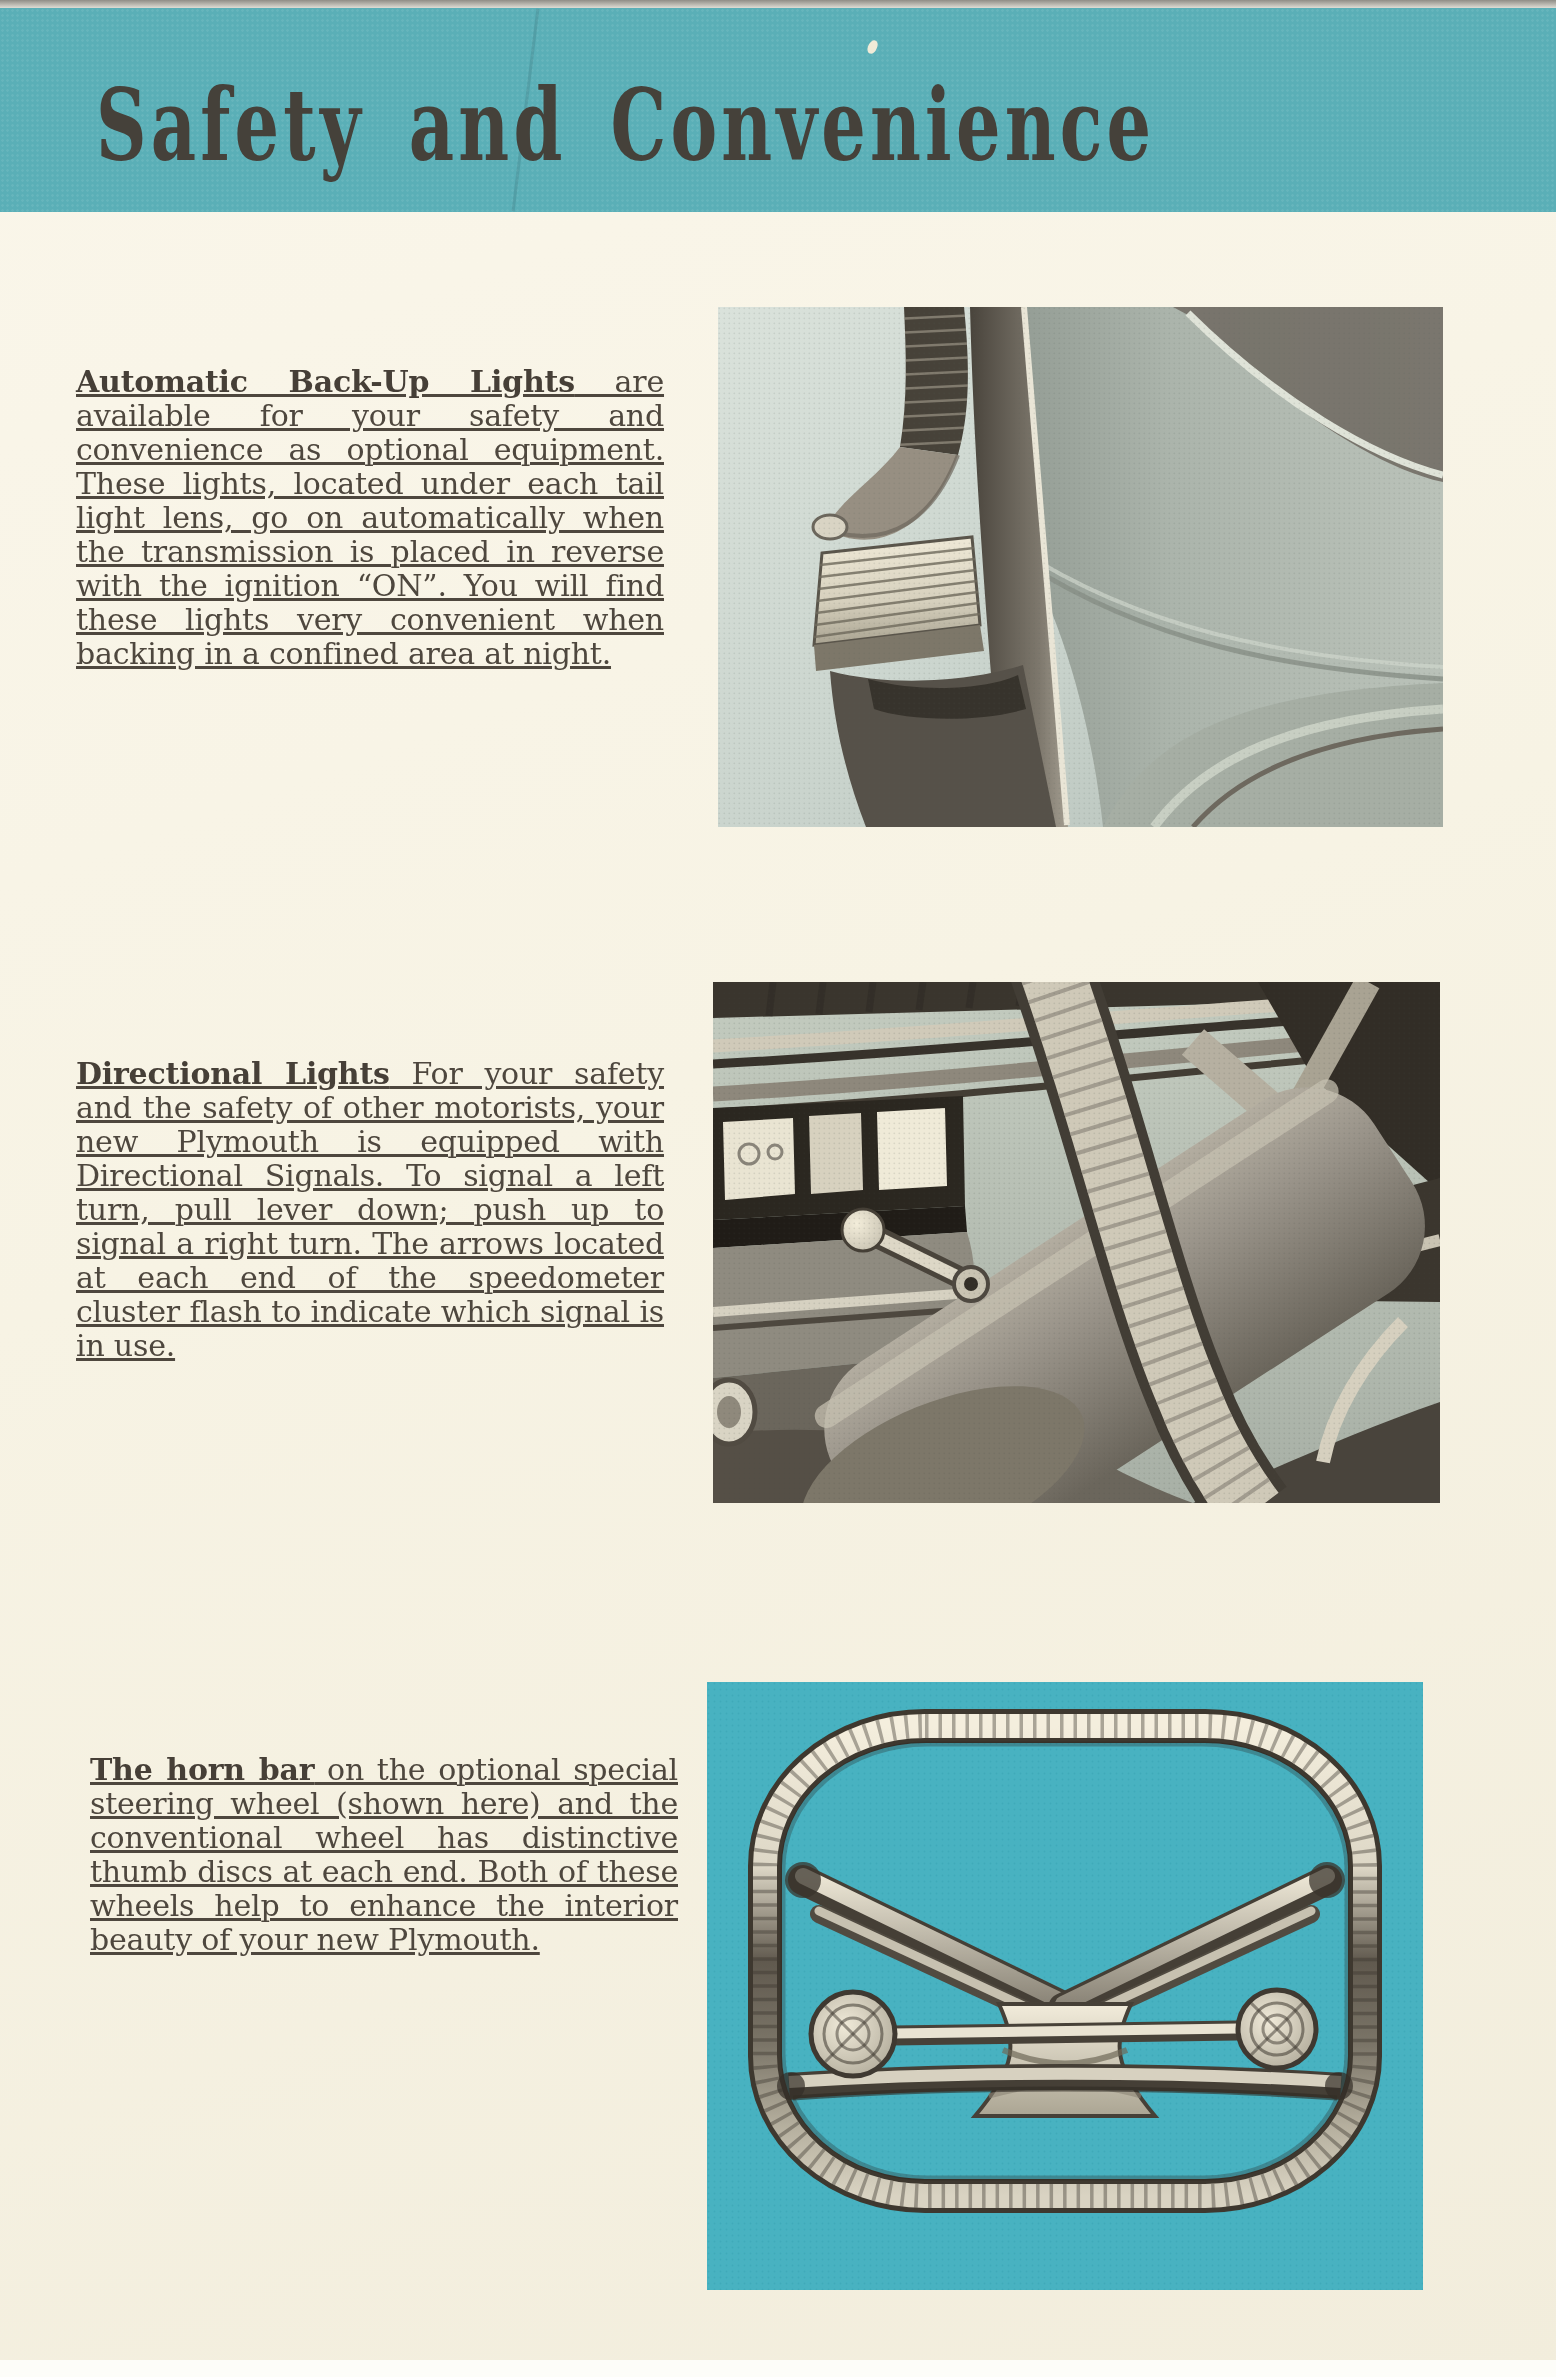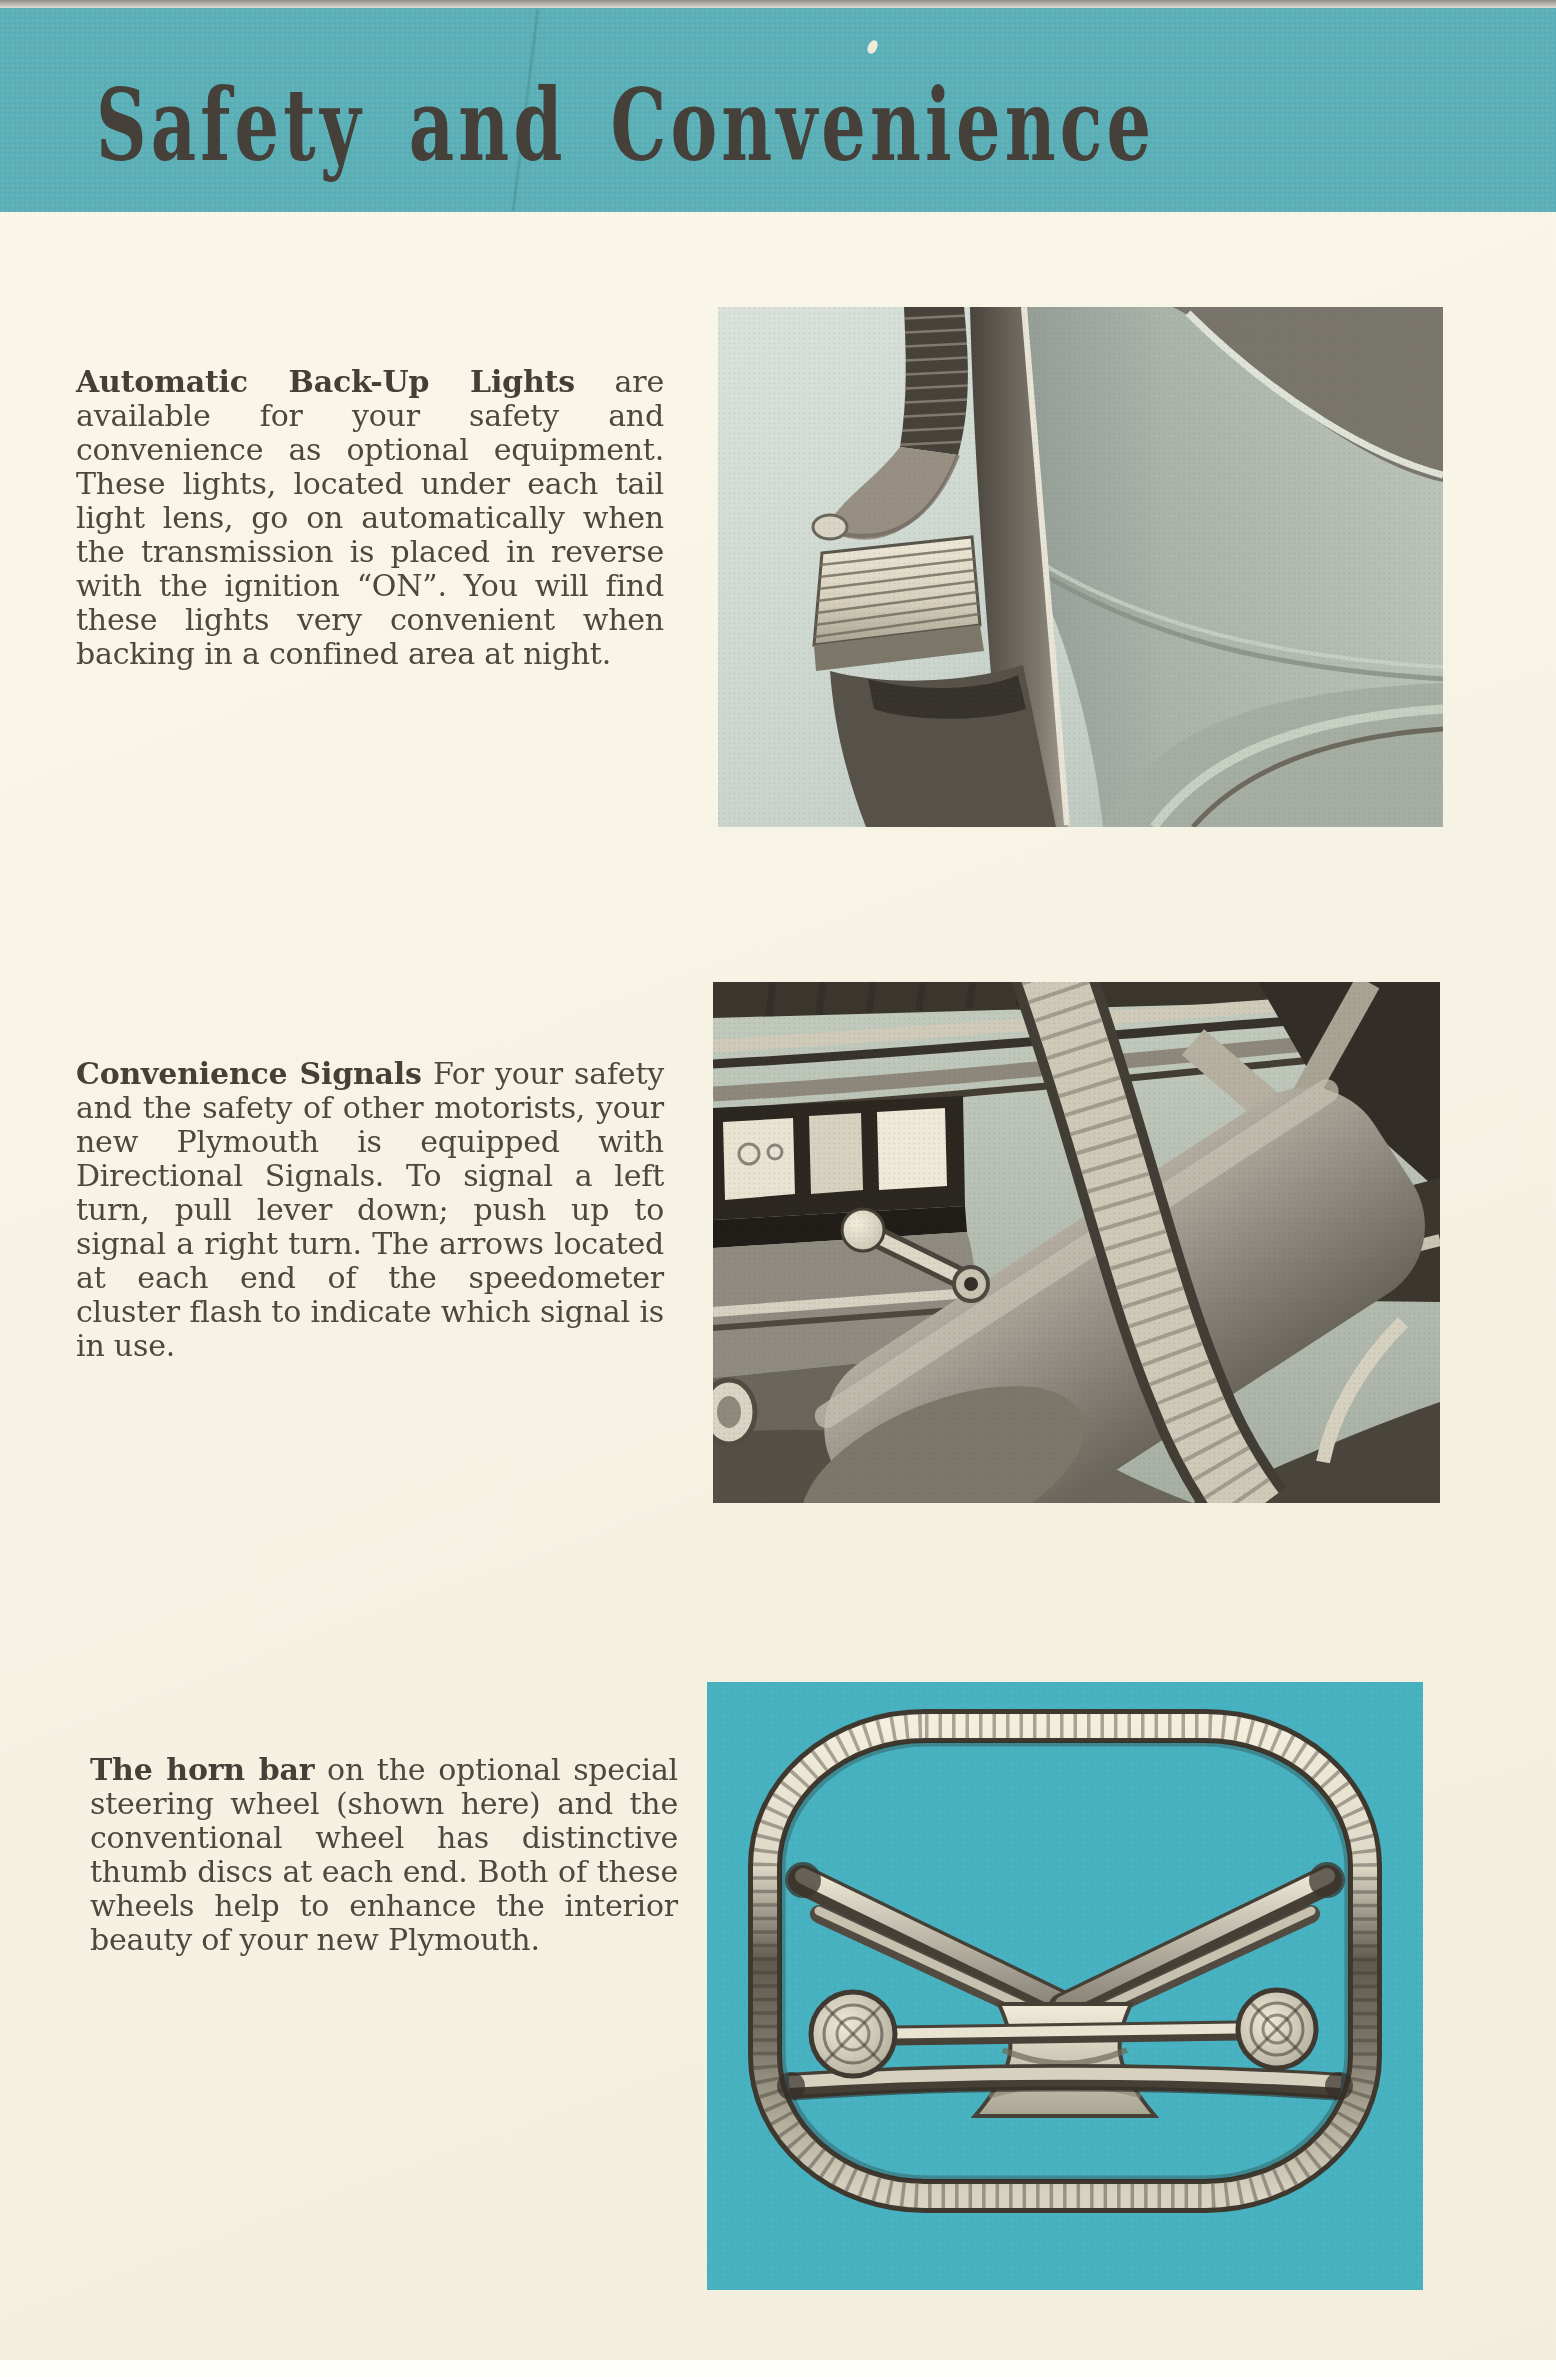--- a/index.html
+++ b/index.html
@@ -29,21 +29,21 @@
   .page-title {
     position:absolute; left:96px; top:58px; margin:0;
     font-size:100px; font-weight:700; color:#45413a;
     letter-spacing:6px; word-spacing:22px; white-space:nowrap;
     transform:scaleX(0.70); transform-origin:0 0;
     font-family:"DejaVu Serif", serif;
   }
   .para {
     position:absolute; width:588px; margin:0;
     font-size:30px; line-height:34px; color:#4e473e;
-    text-align:justify; letter-spacing:-0.2px;
+    text-align:justify; letter-spacing:-0.2px;text-decoration:underline;
   }
   .para b { font-weight:700; color:#463f37; }
   .para-1 { left:76px;  top:365px;  }
   .para-2 { left:76px;  top:1057px; }
   .para-3 { left:70px;  top:1753px;margin-left:20px; }
   figure { position:absolute; margin:0; }
   figure svg { display:block; width:100%; height:100%; }
   .photo-1 { left:718px; top:307px;  width:725px; height:520px; }
   .photo-2 { left:713px; top:982px;  width:727px; height:521px; }
   .photo-3 { left:707px; top:1682px; width:716px; height:608px; }
@@ -132,21 +132,21 @@
         <path d="M96,338 L262,318 L266,344 L98,364 Z" fill="#7d7769"></path>
         <path d="M112,364 C180,382 262,372 305,358 L338,520 L148,520 C128,468 116,418 112,364 Z" fill="#565149"></path>
         <path d="M150,372 C210,388 276,380 300,368 L308,402 C260,416 190,414 156,402 Z" fill="#37332c"></path>
         <path d="M385,520 C430,430 520,385 725,376 L725,520 Z" fill="#a6aea4"></path>
         <path d="M436,520 C486,452 574,412 725,402" stroke="#c8cfc3" stroke-width="9" fill="none"></path>
         <path d="M475,520 C525,462 608,430 725,422" stroke="#6e695f" stroke-width="5" fill="none"></path>
         <rect width="725" height="520" fill="url(#p1dots)" opacity="0.13"></rect>
       </svg>
     </figure>
 
-    <p class="para para-2"><b>Convenience Signals</b><span> For your safety and the safety of other motorists, your new Plymouth is equipped with Directional Signals. To signal a left turn, pull lever down; push up to signal a right turn. The arrows located at each end of the speedometer cluster flash to indicate which signal is in use.</span></p>
+    <p class="para para-2"><b>Directional Lights</b><span> For your safety and the safety of other motorists, your new Plymouth is equipped with Directional Signals. To signal a left turn, pull lever down; push up to signal a right turn. The arrows located at each end of the speedometer cluster flash to indicate which signal is in use.</span></p>
 
     <figure class="photo-2">
       <svg viewBox="0 0 727 521" preserveAspectRatio="none">
         <defs>
           <linearGradient id="p2bg" x1="0" y1="0" x2="0" y2="1">
             <stop offset="0" stop-color="#c3cbbf"></stop>
               <stop offset="1" stop-color="#a8b0a6"></stop>
           </linearGradient>
           <linearGradient id="p2col" x1="0" y1="0" x2="0" y2="1">
             <stop offset="0" stop-color="#b3ada0"></stop>

